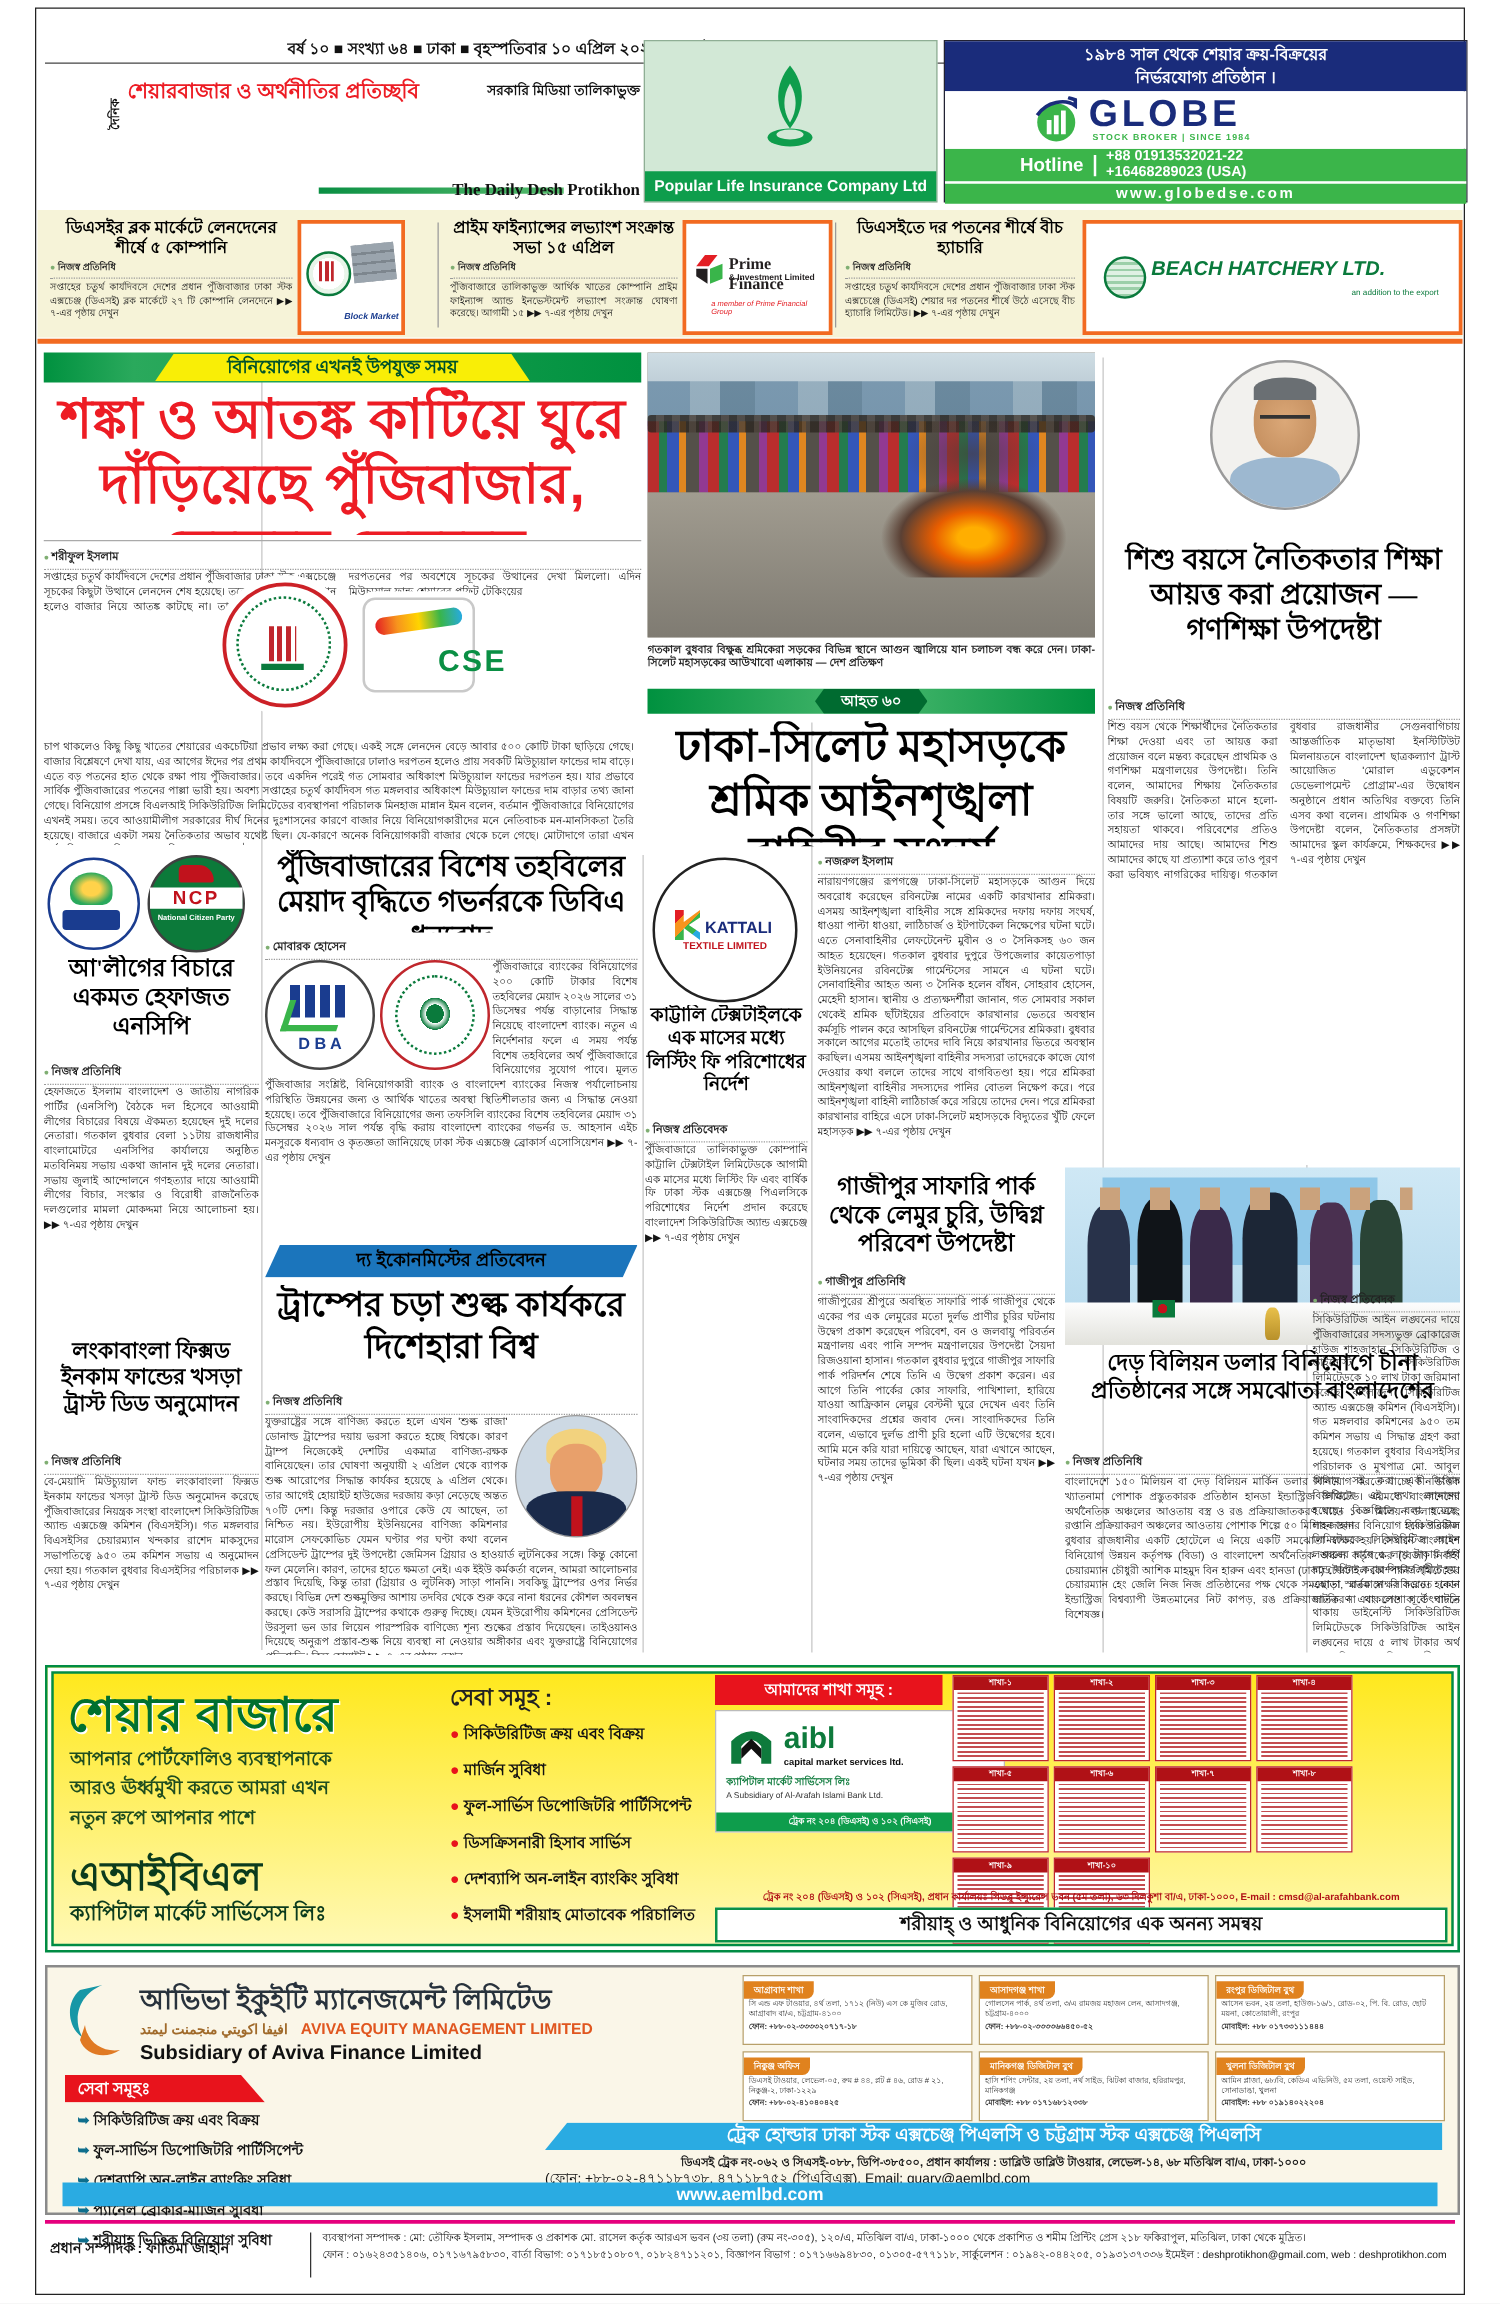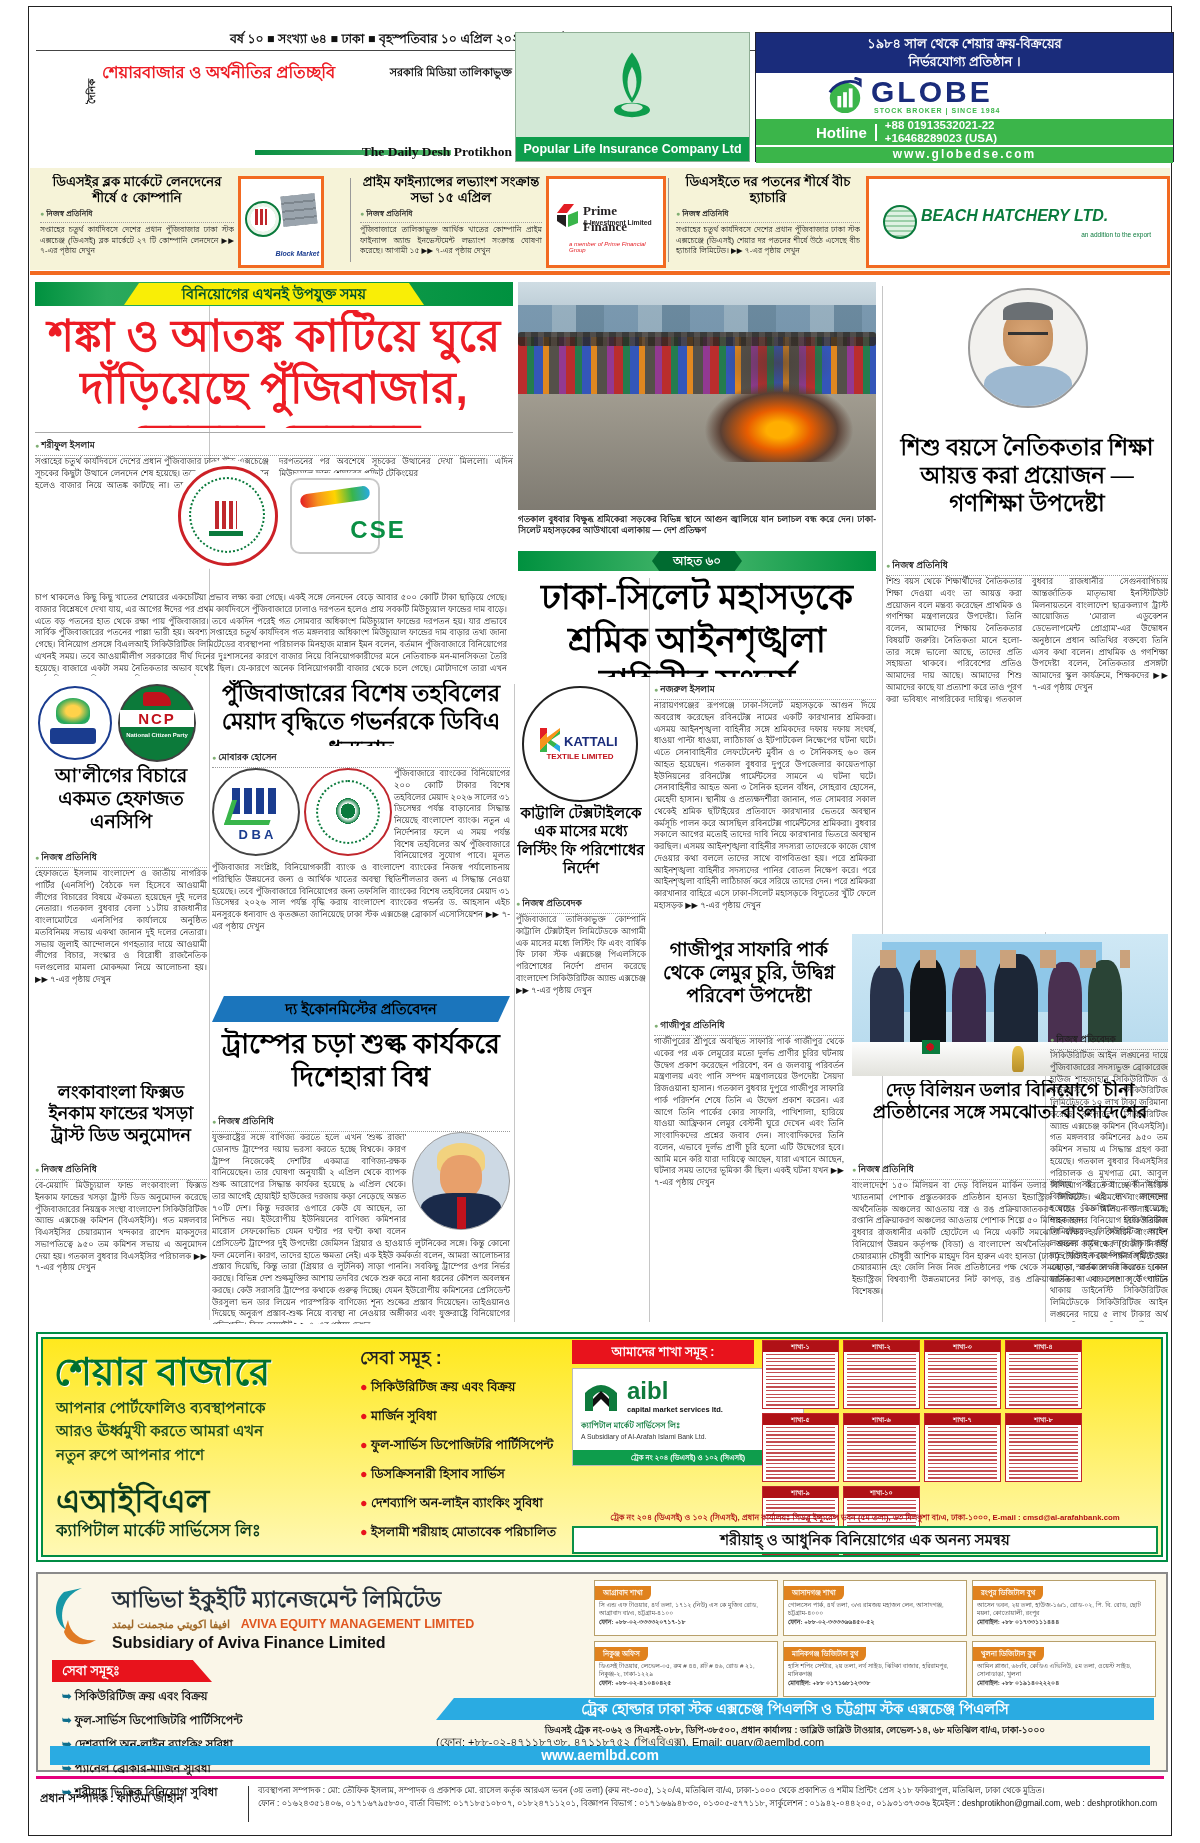--- a/index.html
+++ b/index.html
@@ -173,21 +173,21 @@
     <div class="circle" style="position:absolute;left:80px;top:0;width:74px;height:74px;background:#0c7a3a;border:2px solid #404040;">
       <div style="position:absolute;left:23px;top:6px;width:28px;height:14px;background:#c1121c;border-radius:4px 12px 2px 2px;"></div>
       <div style="position:absolute;left:0;top:24px;width:100%;text-align:center;background:#fff;color:#c1121c;font-weight:900;font-size:15px;letter-spacing:2px;">NCP</div>
       <div style="position:absolute;left:0;top:46px;width:100%;text-align:center;color:#fff;font-size:6px;font-weight:bold;line-height:1.2;">National Citizen Party</div>
     </div>
   </div>
   <div class="a hl" style="left:35px;top:764px;width:172px;height:84px;font-size:19px;font-family:'Liberation Serif',serif;">আ'লীগের বিচারে একমত হেফাজত এনসিপি</div>
   <div class="a by" style="left:35px;top:850px;width:172px;">নিজস্ব প্রতিনিধি</div>
   <div class="a bt" style="left:35px;top:868px;width:172px;height:198px;">হেফাজতে ইসলাম বাংলাদেশ ও জাতীয় নাগরিক পার্টির (এনসিপি) বৈঠকে দল হিসেবে আওয়ামী লীগের বিচারের বিষয়ে ঐকমত্য হয়েছেন দুই দলের নেতারা। গতকাল বুধবার বেলা ১১টায় রাজধানীর বাংলামোটরে এনসিপির কার্যালয়ে অনুষ্ঠিত মতবিনিময় সভায় একথা জানান দুই দলের নেতারা। সভায় জুলাই আন্দোলনে গণহত্যার দায়ে আওয়ামী লীগের বিচার, সংস্কার ও বিরোধী রাজনৈতিক দলগুলোর মামলা মোকদ্দমা নিয়ে আলোচনা হয়। ▶▶ ৭-এর পৃষ্ঠায় দেখুন</div>
 
-  <div class="a hl" style="left:35px;top:1070px;width:172px;height:88px;font-size:17.5px;font-family:'Liberation Serif',serif;margin-top:12px;">লংকাবাংলা ফিক্সড ইনকাম ফান্ডের খসড়া ট্রাস্ট ডিড অনুমোদন</div>
+  <div class="a hl" style="left:35px;top:1070px;width:172px;height:88px;font-size:17.5px;font-family:'Liberation Serif',serif;">লংকাবাংলা ফিক্সড ইনকাম ফান্ডের খসড়া ট্রাস্ট ডিড অনুমোদন</div>
   <div class="a by" style="left:35px;top:1162px;width:172px;">নিজস্ব প্রতিনিধি</div>
   <div class="a bt" style="left:35px;top:1180px;width:172px;height:142px;">বে-মেয়াদি মিউচ্যুয়াল ফান্ড লংকাবাংলা ফিক্সড ইনকাম ফান্ডের খসড়া ট্রাস্ট ডিড অনুমোদন করেছে পুঁজিবাজারের নিয়ন্ত্রক সংস্থা বাংলাদেশ সিকিউরিটিজ অ্যান্ড এক্সচেঞ্জ কমিশন (বিএসইসি)। গত মঙ্গলবার বিএসইসির চেয়ারম্যান খন্দকার রাশেদ মাকসুদের সভাপতিত্বে ৯৫০ তম কমিশন সভায় এ অনুমোদন দেয়া হয়। গতকাল বুধবার বিএসইসির পরিচালক ▶▶ ৭-এর পৃষ্ঠায় দেখুন</div>
 
   <div class="a hl" style="left:212px;top:680px;width:298px;height:66px;font-size:23px;font-family:'Liberation Serif',serif;">পুঁজিবাজারের বিশেষ তহবিলের মেয়াদ বৃদ্ধিতে গভর্নরকে ডিবিএ ধন্যবাদ</div>
   <div class="a by" style="left:212px;top:750px;width:298px;">মোবারক হোসেন</div>
   <div class="a bt" style="left:212px;top:768px;width:298px;height:222px;">
     <span style="float:left;width:176px;height:88px;position:relative;margin:0 6px 2px 0;">
       <span class="circle" style="position:absolute;left:0;top:0;width:84px;height:84px;border:2px solid #444;background:#fff;display:block;">
         <span style="position:absolute;left:18px;top:18px;width:48px;height:26px;background:repeating-linear-gradient(90deg,#1a3c8f 0 8px,#fff 8px 12px);display:block;"></span>
         <span style="position:absolute;left:14px;top:30px;width:40px;height:20px;border-left:5px solid #39b54a;border-bottom:5px solid #39b54a;transform:skewX(-18deg);display:block;"></span>

